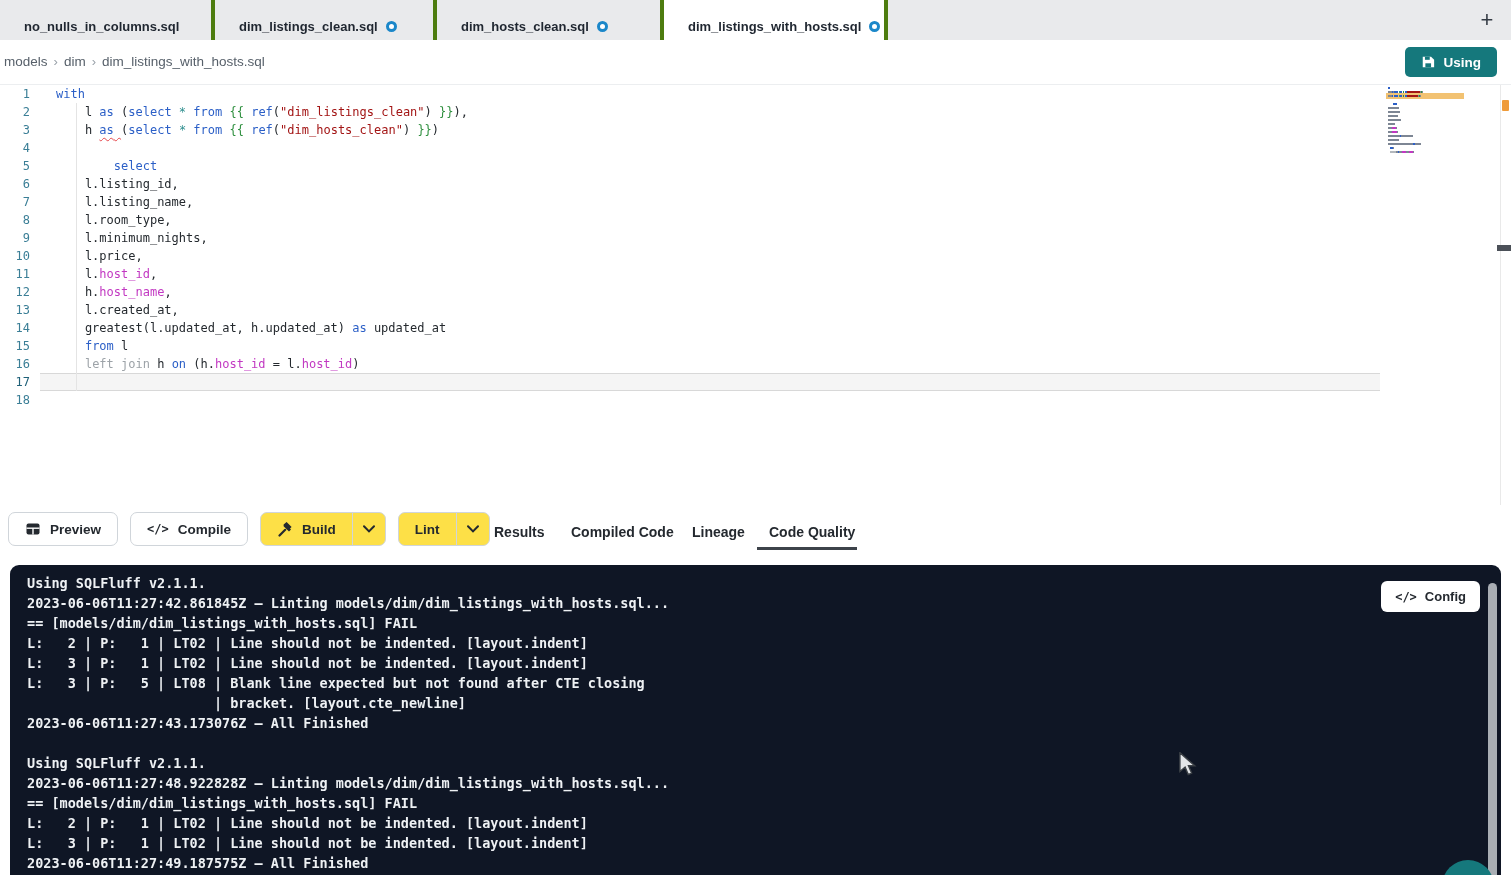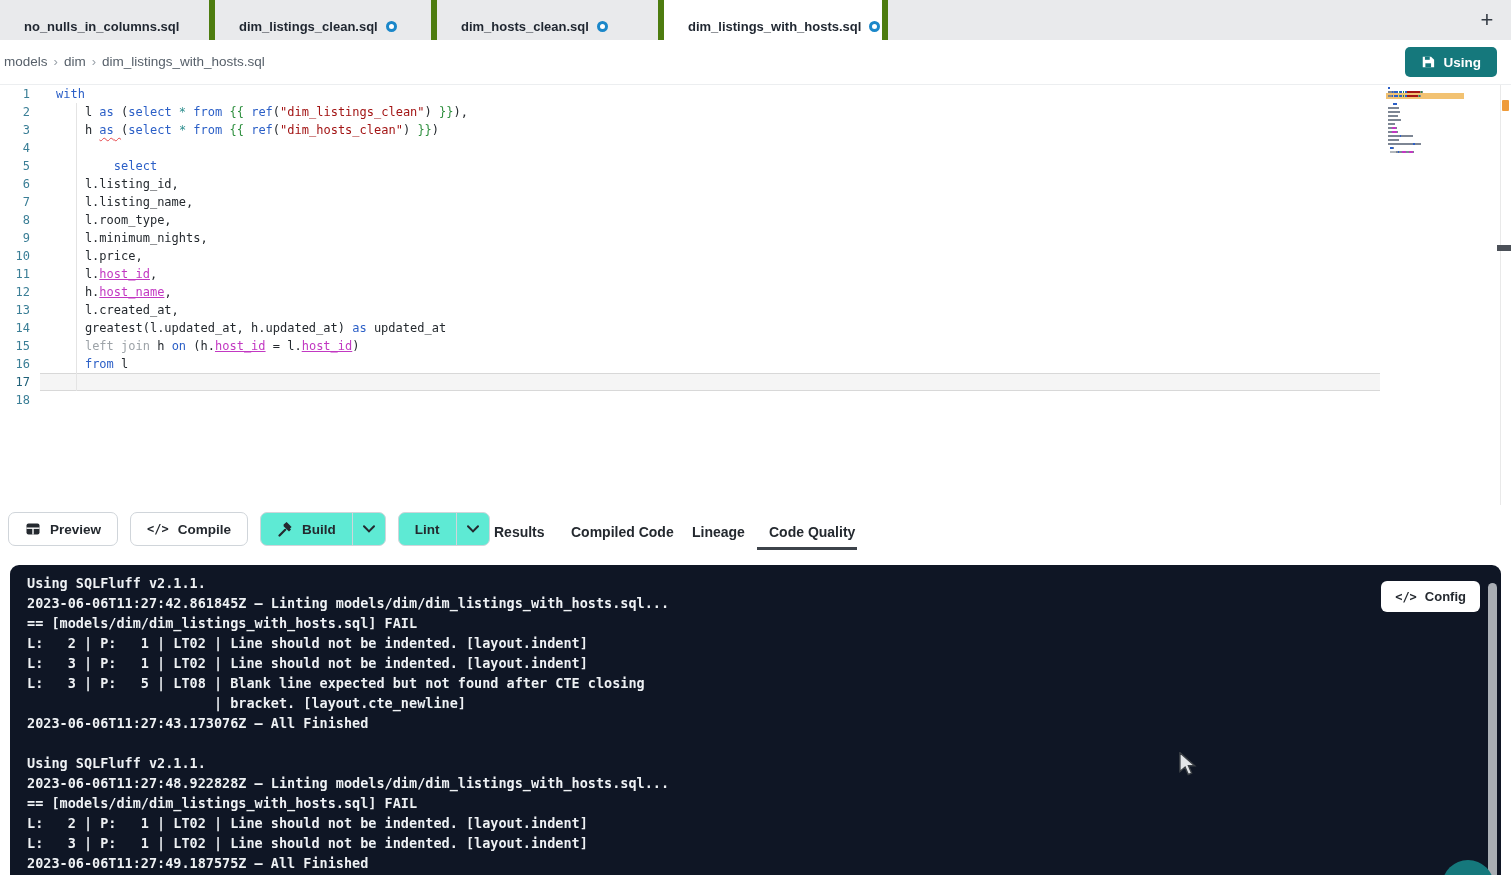--- a/index.html
+++ b/index.html
@@ -3,21 +3,21 @@
 <meta charset="utf-8">
 <style>
   * { margin:0; padding:0; box-sizing:border-box; }
   html,body { width:1511px; height:875px; overflow:hidden; background:#fff;
               font-family:"Liberation Sans", sans-serif; position:relative; }
 
   
   .tabbar { position:absolute; left:0; top:0; width:1511px; height:40px;
             background:#e9eaec; display:flex; align-items:stretch; }
   .tab { display:flex; align-items:center; gap:8px; padding:12px 18px 0 24px;
-         border-right:6px solid #4d7c0f; font-size:13px; font-weight:600;
+         border-right:4px solid #4d7c0f; font-size:13px; font-weight:600;
          color:#1f2630; cursor:pointer; }
   .tab.active { background:#ffffff; }
   .dot { width:11px; height:11px; border:3px solid #1b87c9; border-radius:50%;
          background:#fff; flex:none; }
   .newtab { position:absolute; right:10px; top:6px; width:28px; height:28px;
             font-size:22px; color:#343b44; display:flex; align-items:center;
             justify-content:center; cursor:pointer; }
 
   
   .crumbbar { position:absolute; left:0; top:40px; width:1511px; height:45px;
@@ -39,21 +39,21 @@
             color:#3a7e96; z-index:2; }
   .code { position:absolute; left:56px; top:0; font-family:"DejaVu Sans Mono", monospace;
           font-size:12px; line-height:18px; z-index:2; }
   .codeline { white-space:pre; height:18px; }
   .indent-guide { position:absolute; left:76px; top:18px; width:1px; height:288px;
                   background:#e4e4e4; z-index:1; }
   .tk-pl  { color:#24292e; }
   .tk-kw  { color:#2b5fc7; }
   .tk-jj  { color:#2e8f3e; }
   .tk-str { color:#a31515; }
-  .tk-id  { color:#c238c2;text-decoration:underline; }
+  .tk-id  { color:#c238c2; }
   .tk-op  { color:#2f8f8f; }
   .tk-dim { color:#9da3a8; }
   .sq { text-decoration:underline; text-decoration-style:wavy; text-decoration-color:#e5484d;
         text-decoration-thickness:1px; text-underline-offset:3px; }
 
   
   .minimap { position:absolute; left:1388px; top:2px; width:74px; z-index:3; }
   .mm-row { height:2px; margin-bottom:2px; display:flex; }
   .mm-row.mm-hot { outline:2px solid #f2c272; background:#f2c272; }
   .mm-seg { height:2px; flex:none; }
@@ -63,21 +63,21 @@
   .scroll-dash { position:absolute; left:1497px; top:160px; width:14px; height:6px;
                  background:#4b5058; z-index:3; }
 
   
   .toolbar { position:absolute; left:0; top:505px; width:1505px; height:60px; background:#fff; }
   .btnrow { position:absolute; left:8px; top:7px; display:flex; gap:12px; align-items:center; }
   .tbtn { display:flex; align-items:center; gap:9px; height:34px; padding:0 16px;
           background:#fff; border:1px solid #d0d5da; border-radius:7px; font-size:13.5px;
           font-weight:600; color:#24292f; cursor:pointer; font-family:"Liberation Sans",sans-serif; }
   .splitgroup { display:flex; align-items:stretch; height:34px; border:1px solid #d0d5da;
-                border-radius:7px; overflow:hidden; background:#5eead4; }
+                border-radius:7px; overflow:hidden; background:#fde047; }
   .split-main { display:flex; align-items:center; gap:9px; padding:0 16px; font-size:13.5px;
                 font-weight:600; color:#24292f; cursor:pointer; }
   .split-arrow { display:flex; align-items:center; justify-content:center; width:33px;
                  border-left:1px solid #d0d5da; cursor:pointer; }
   .code-glyph { font-family:"DejaVu Sans Mono", monospace; font-weight:700; font-size:12px; color:#24292f; }
 
   .paneltabs { position:absolute; top:0; left:0; width:100%; height:60px; }
   .ptab { position:absolute; top:19px; font-size:14px; font-weight:600; color:#24292f;
           cursor:pointer; white-space:nowrap; }
   .ptab-underline { position:absolute; top:42px; height:3px; background:#3d434a; }
@@ -172,22 +172,22 @@
       <div class="codeline"><span class="tk-pl">        </span><span class="tk-kw">select</span></div>
       <div class="codeline"><span class="tk-pl">    l.listing_id,</span></div>
       <div class="codeline"><span class="tk-pl">    l.listing_name,</span></div>
       <div class="codeline"><span class="tk-pl">    l.room_type,</span></div>
       <div class="codeline"><span class="tk-pl">    l.minimum_nights,</span></div>
       <div class="codeline"><span class="tk-pl">    l.price,</span></div>
       <div class="codeline"><span class="tk-pl">    l.</span><span class="tk-id">host_id</span><span class="tk-pl">,</span></div>
       <div class="codeline"><span class="tk-pl">    h.</span><span class="tk-id">host_name</span><span class="tk-pl">,</span></div>
       <div class="codeline"><span class="tk-pl">    l.created_at,</span></div>
       <div class="codeline"><span class="tk-pl">    greatest(l.updated_at, h.updated_at) </span><span class="tk-kw">as</span><span class="tk-pl"> updated_at</span></div>
+      <div class="codeline"><span class="tk-pl">    </span><span class="tk-kw">from</span><span class="tk-pl"> l</span></div>
       <div class="codeline"><span class="tk-pl">    </span><span class="tk-dim">left join</span><span class="tk-pl"> h </span><span class="tk-kw">on</span><span class="tk-pl"> (h.</span><span class="tk-id">host_id</span><span class="tk-pl"> = l.</span><span class="tk-id">host_id</span><span class="tk-pl">)</span></div>
-      <div class="codeline"><span class="tk-pl">    </span><span class="tk-kw">from</span><span class="tk-pl"> l</span></div>
       <div class="codeline">&nbsp;</div>
     </div>
   <div class="minimap" id="minimap">
       <div class="mm-row">
         <span class="mm-seg" style="width: 2.48px; background: rgb(43, 95, 199);"></span>
       </div>
       <div class="mm-row">
         <span class="mm-seg" style="width: 3.72px; background: rgb(125, 134, 148);"></span>
         <span class="mm-seg" style="width: 1.24px; background: rgb(43, 95, 199);"></span>
         <span class="mm-seg" style="width: 1.24px; background: rgb(125, 134, 148);"></span>

